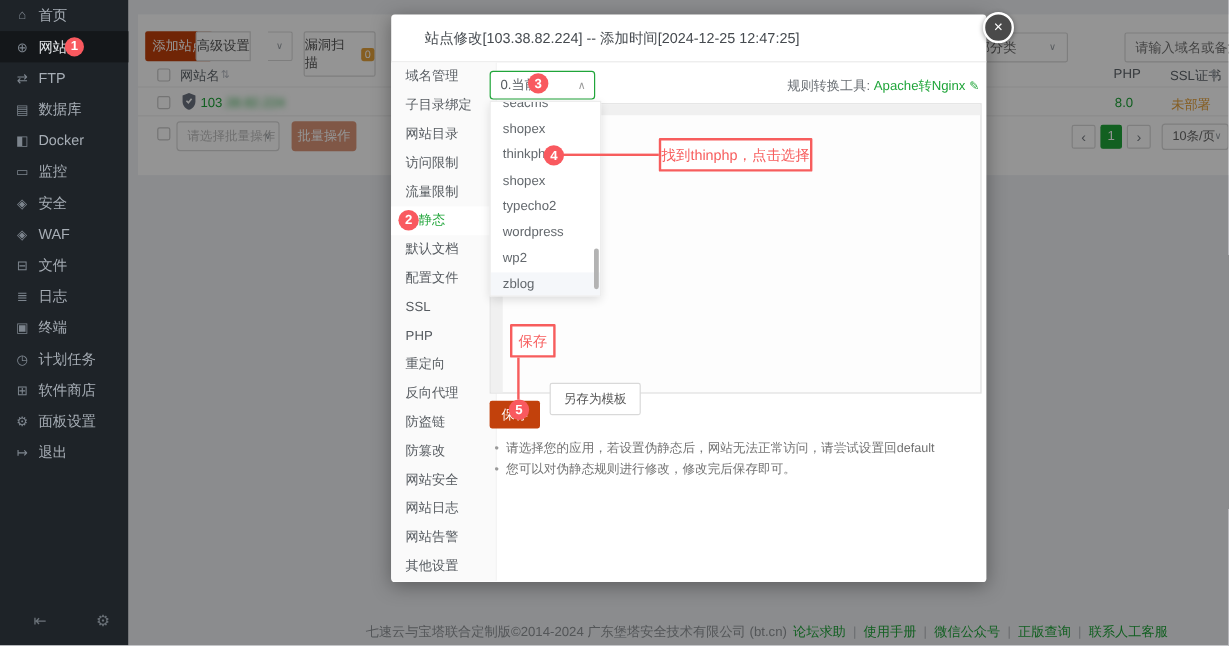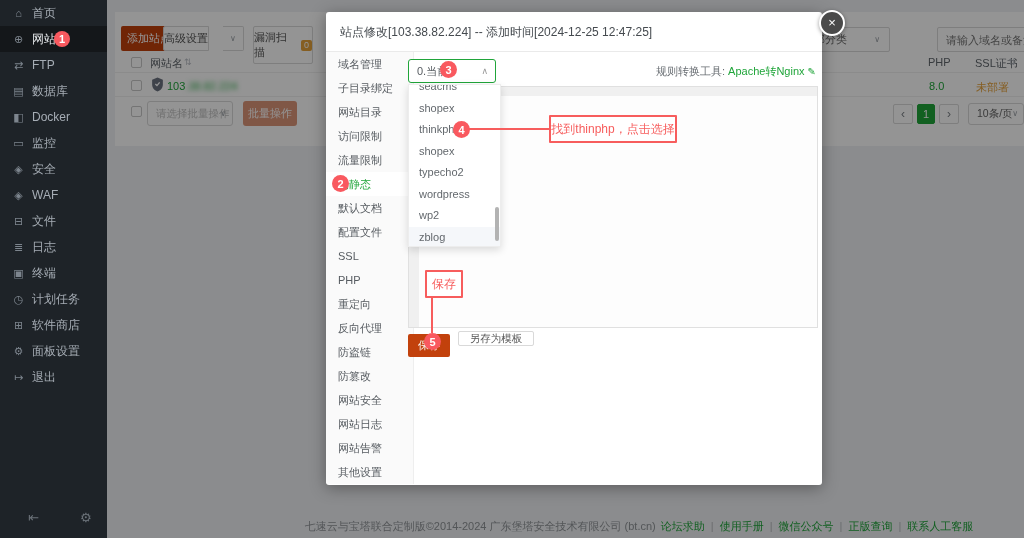--- a/index.html
+++ b/index.html
@@ -30,33 +30,33 @@
   .pag-btn{position:absolute;width:20px;height:20px;border:1px solid #d9d9d9;background:#fff;border-radius:2px;color:#7a7f85;font-size:12px;display:flex;align-items:center;justify-content:center;cursor:pointer;z-index:2}
   .footer{position:absolute;left:280px;top:519px;width:720px;text-align:center;font-size:11px;color:#909498;z-index:2;white-space:nowrap}
   .footer .flink{color:#20a53a;cursor:pointer;margin:0 2px;text-decoration:none}
   .footer .fsep{color:#b7bbbf;margin:0 4px}
 
   
   .overlay{position:absolute;left:107px;top:0;width:917px;height:538px;background:rgba(0,0,0,.42);z-index:20}
 
   
   .modal{position:absolute;left:326px;top:12px;width:496px;height:473px;background:#fff;border-radius:3px;box-shadow:0 3px 16px rgba(0,0,0,.35);z-index:30}
-  .m-title{position:absolute;left:0;top:0;right:0;height:40px;line-height:40px;padding-left:14px;font-size:12px;color:#454a4f;border-bottom:1px solid #eaeaea}
+  .m-title{position:absolute;left:0;top:0;right:0;height:40px;line-height:40px;padding-left:28px;font-size:12px;color:#454a4f;border-bottom:1px solid #eaeaea}
   .m-menu{position:absolute;left:0;top:40px;bottom:1px;width:88px;background:#fafafa;border-right:1px solid #eeeeee;border-radius:0 0 0 3px}
   .m-menu-item{height:24px;line-height:24px;padding-left:12px;font-size:11px;color:#565b60;cursor:pointer;white-space:nowrap}
   .m-menu-item.active{background:#fff;color:#20a53a}
   .m-select{position:absolute;left:82px;top:47px;width:88px;height:24px;border:1px solid #20a53a;border-radius:3px;background:#fff;font-size:11px;color:#565b60;line-height:22px;padding-left:8px;cursor:pointer}
   .m-select .chev-up{position:absolute;right:7px;top:0;line-height:22px;color:#999;font-size:9px}
   .m-tool{position:absolute;right:6px;top:52px;font-size:11px;color:#6a6f74}
   .m-tool .tool-link{color:#20a53a;cursor:pointer;text-decoration:none}
   .m-editor{position:absolute;left:82px;top:74px;width:410px;height:242px;border:1px solid #e0e0e0;background:#fdfdfd;cursor:text}
   .m-editor .gutter{position:absolute;left:0;top:0;bottom:0;width:10px;background:#f0f0f0}
   .m-editor .topband{position:absolute;left:10px;right:0;top:0;height:9px;background:#f0f0f0}
   .m-save{position:absolute;left:82px;top:322px;width:42px;height:23px}
-  .m-saveas{position:absolute;left:132px;top:319px;width:76px;height:15px;font-size:10.5px}
+  .m-saveas{position:absolute;left:132px;top:307px;width:76px;height:27px;font-size:10.5px}
   .m-notes{position:absolute;left:86px;top:354px;right:10px;font-size:10.5px;color:#737373;line-height:17px}
   .m-notes .blt{color:#9a9a9a;margin-right:6px}
 
   
   .dropdown{position:absolute;left:408px;top:84px;width:93px;height:163px;background:#fff;border:1px solid #ededed;box-shadow:0 3px 8px rgba(0,0,0,.14);z-index:33;overflow:hidden}
   .dropdown ul{list-style:none;margin-top:-9px}
   .dropdown li{height:21.5px;line-height:21.5px;padding-left:10px;font-size:11px;color:#63686d;cursor:pointer}
   .dropdown li.hover{background:#f5f7fa}
   .dd-thumb{position:absolute;right:1px;top:122px;width:4px;height:34px;background:#b3b3b3;border-radius:2px;z-index:34;cursor:pointer}
 
@@ -231,20 +231,24 @@
     </div>
 
     <div class="m-editor">
       <div class="gutter"></div>
       <div class="topband"></div>
     </div>
 
     <div class="btn-green m-save">保存</div>
     <div class="btn-plain m-saveas">另存为模板</div>
 
+    <div class="m-notes">
+      <div><span class="blt">•</span><span>请选择您的应用，若设置伪静态后，网站无法正常访问，请尝试设置回default</span></div>
+      <div><span class="blt">•</span><span>您可以对伪静态规则进行修改，修改完后保存即可。</span></div>
+    </div>
   </div>
 
   <div class="dropdown">
     <ul>
       <li>seacms</li>
       <li>shopex</li>
       <li>thinkphp</li>
       <li>shopex</li>
       <li>typecho2</li>
       <li>wordpress</li>

